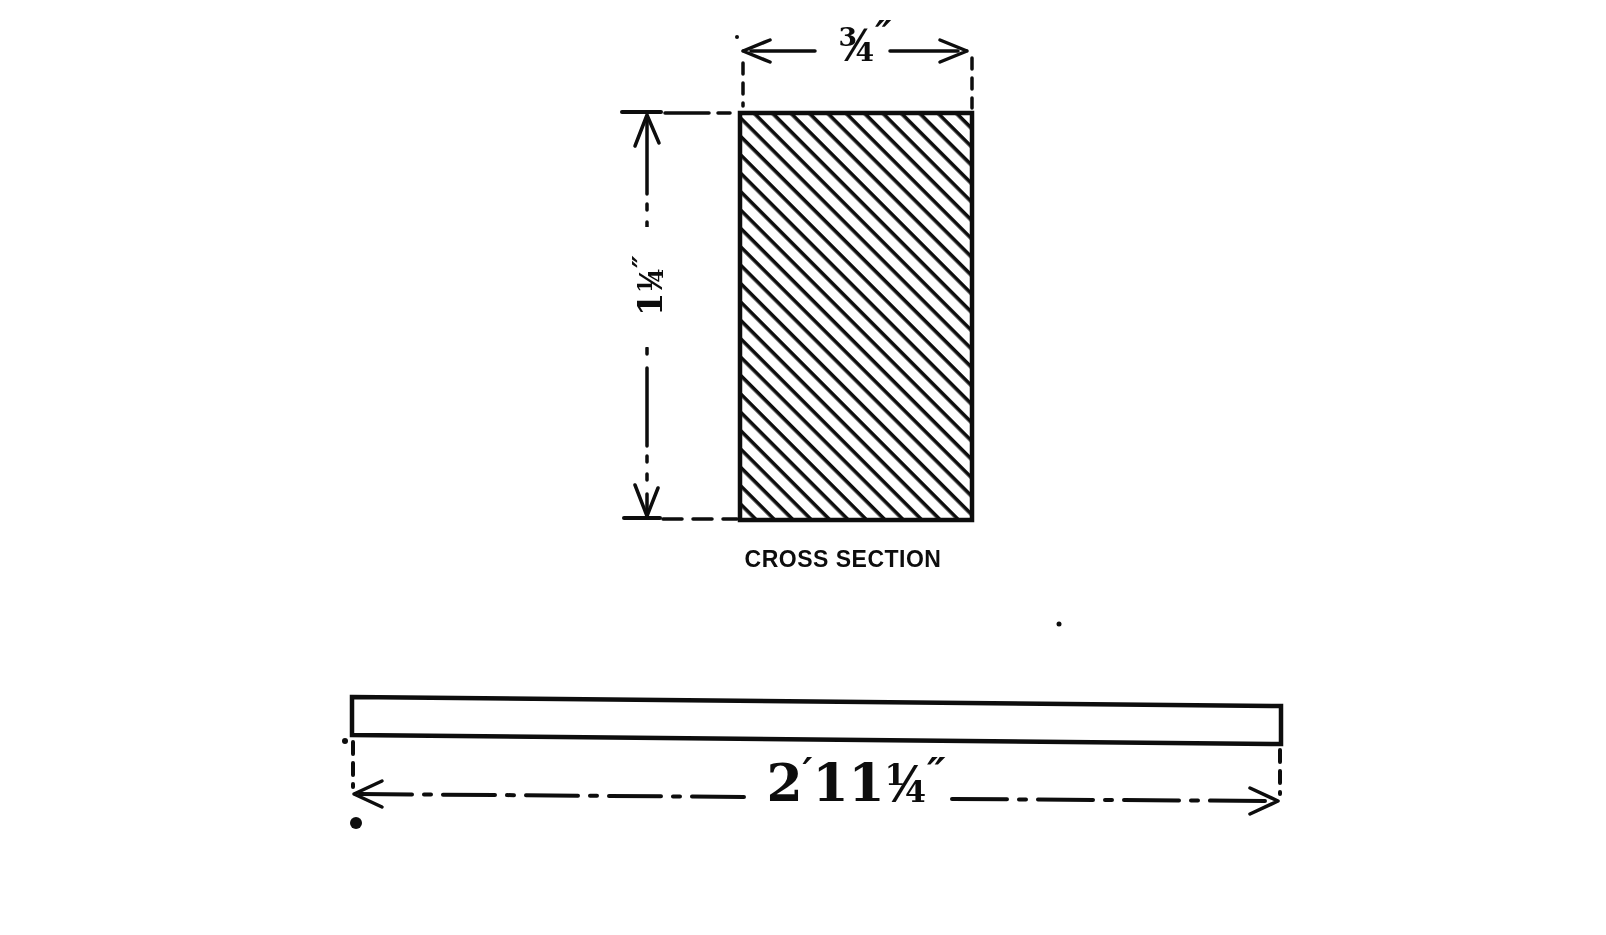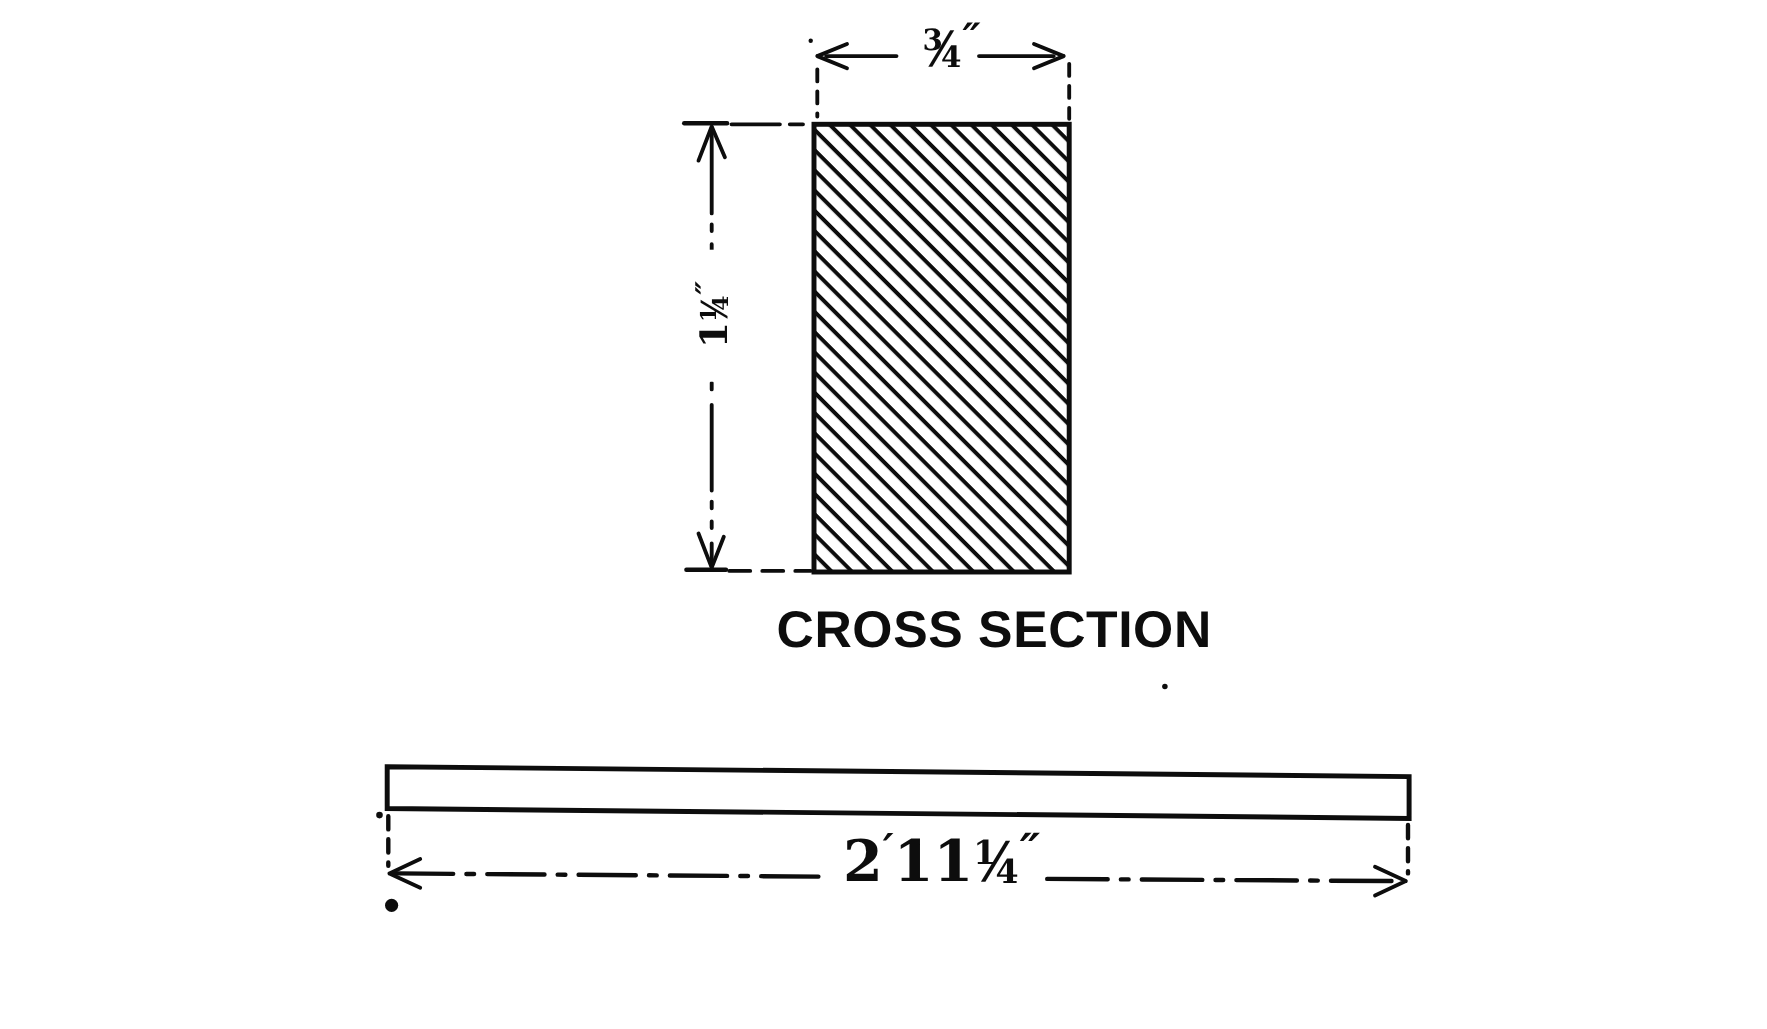--- a/index.html
+++ b/index.html
@@ -22,21 +22,21 @@
     left:583px; top:263px; width:120px; height:48px;
     font-size:34px; line-height:48px;
     transform:rotate(-90deg); transform-origin:center;
     background:var(--paper);
   }
 
   
   .caption {
     left:706px; top:548px; width:274px;
     font-family:"Liberation Sans", sans-serif;
-    font-size:47px; font-weight:bold; letter-spacing:0.5px;
+    font-size:23px; font-weight:bold; letter-spacing:0.5px;
   }
 
   
   .length-label { left:740px; top:752px; width:230px; font-size:52px; }
 
   
   .num  { font-size:0.58em; vertical-align:0.52em; letter-spacing:-1px; }
   .fsl  { font-size:0.95em; margin:0 -4px; }
   .den  { font-size:0.58em; vertical-align:-0.04em; }
   .unit { font-size:0.8em; vertical-align:0.34em; font-style:italic; letter-spacing:-2px; margin-left:1px; }

